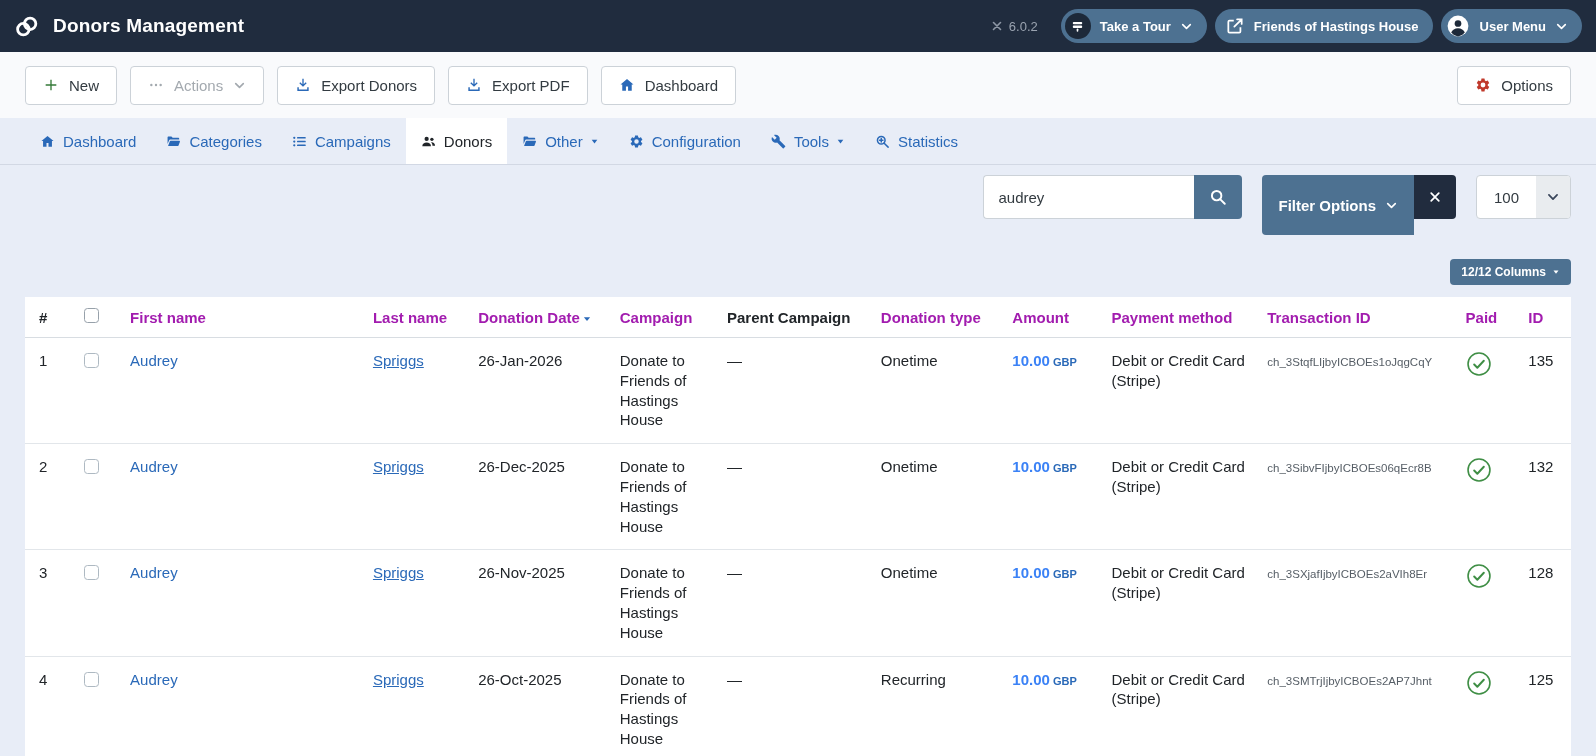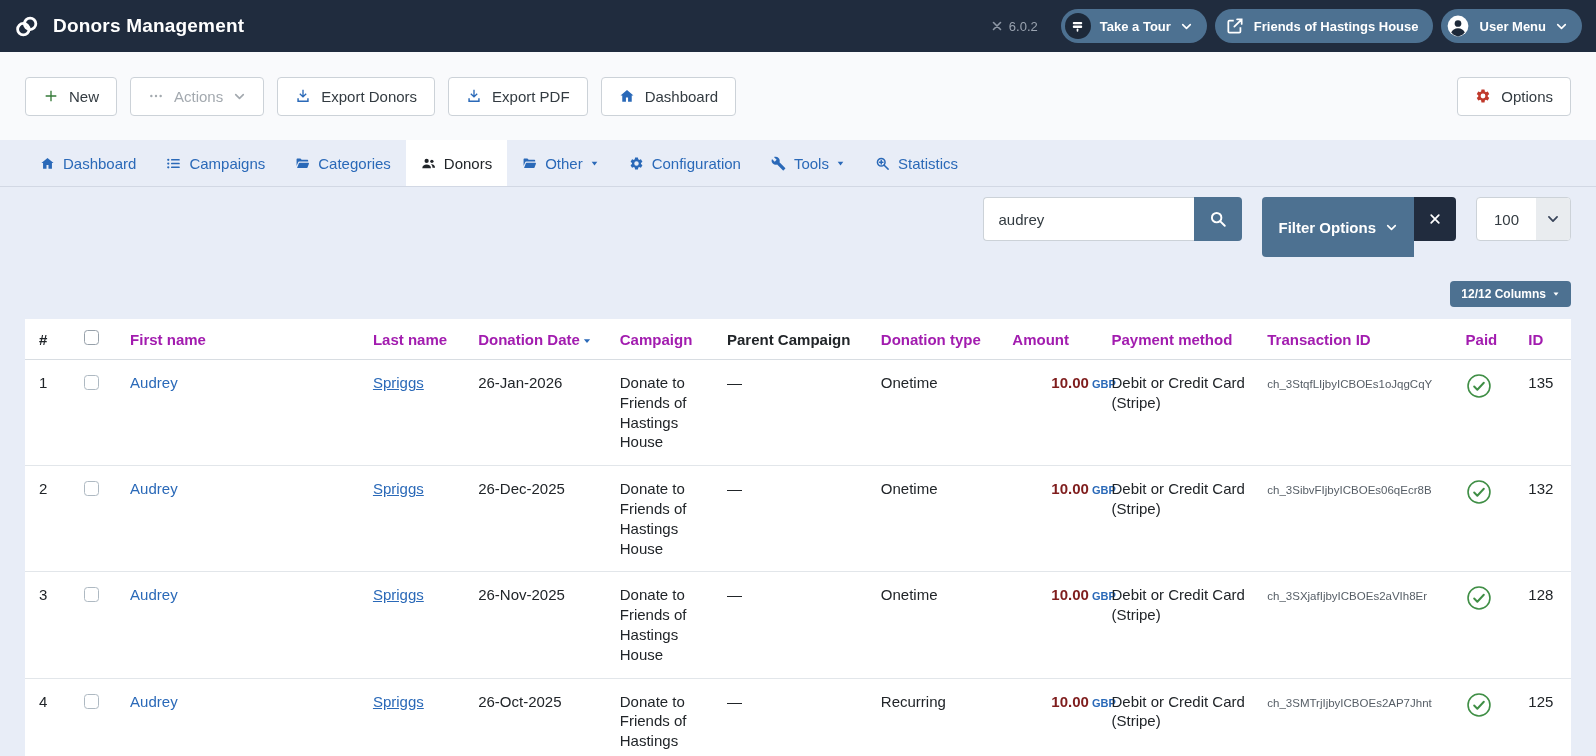--- a/index.html
+++ b/index.html
@@ -21,21 +21,21 @@
   .pill { background:#4d7191; border-radius:17px; height:34px; display:flex; align-items:center; gap:9px;
           padding:0 14px 0 4px; color:#fff; font-size:13px; font-weight:600; cursor:pointer; white-space:nowrap; }
   .pill.no-circle { padding-left:10px; }
   .pill-circle { width:26px; height:26px; border-radius:50%; background:#1d2939; display:flex; align-items:center; justify-content:center; }
   .pill-circle svg { width:15px; height:15px; }
   .user-ico { width:26px; height:26px; }
   .ext-ico { width:20px; height:20px; color:#fff; }
   .chev { width:13px; height:13px; color:#fff; }
 
   
-  .toolbar { background:#f9fafc; height:88px; display:flex; align-items:center; padding:0 25px; gap:13px; }
+  .toolbar { background:#f9fafc; height:66px; display:flex; align-items:center; padding:0 25px; gap:13px; }
   .btn { background:#fff; border:1px solid #ccd2d8; border-radius:4px; height:39px; padding:0 17px;
          display:inline-flex; align-items:center; gap:10px; font-size:15px; color:#333b41; cursor:pointer; white-space:nowrap; }
   .btn .b-ico { width:16px; height:16px; }
   .btn .b-chev { width:13px; height:13px; }
   .ico-green { color:#357a38; }
   .ico-blue  { color:#2a69b8; }
   .ico-red   { color:#c0392b; }
   .btn.disabled { color:#a3a9af; cursor:default; }
   .btn.disabled .b-ico, .btn.disabled .b-chev { color:#a3a9af; }
   .toolbar-spacer { flex:1; }
@@ -91,21 +91,21 @@
   tbody td { vertical-align:top; padding:13px 10px 13px 8px; font-size:15px; color:#212529;
              border-bottom:1px solid #e2e6ea; line-height:1.32; }
   tbody tr { height:103px; }
   tbody td:first-child { padding-left:14px; }
   .link { color:#2a69b8; text-decoration:none; cursor:pointer; }
   .link.underline { text-decoration:underline; }
   .cb { width:15px; height:15px; border:1.5px solid #aeb9c2; border-radius:3.5px; background:#fff;
         display:inline-block; cursor:pointer; }
   .cb.header { border-color:#97a1aa; margin:0; }
   tbody .cb { margin-top:2px; }
-  .amount { color:#7f1d1d; font-weight:700;margin-left:39px; }
+  .amount { color:#3b82f6; font-weight:700; }
   .currency { color:#2a69b8; font-weight:700; font-size:11px; margin-left:3px; }
   .txid { font-size:11.5px; color:#565e66; display:inline-block; margin-top:3px; word-break:break-all; }
   .paid-ico { display:inline-block; width:26px; height:26px; cursor:pointer; }
 </style>
 </head>
 <body>
 
 <header class="app-header">
   <span class="logo" data-icon="chain">
       <svg viewBox="0 0 24 24" fill="none" stroke="#fff" stroke-width="2.5">
@@ -231,42 +231,42 @@
     <span class="nav-ico" data-icon="home">
         <svg viewBox="0 0 24 24" fill="currentColor">
           <path d="M12 3 2.3 11.2h2.6v9.3h5.5v-6.2h3.2v6.2h5.5v-9.3h2.6z"></path>
         </svg>
       </span>
     <span class="nav-label">Dashboard</span>
 
   </div>
 
   <div class="nav-item">
+    <span class="nav-ico" data-icon="folder">
+        <svg viewBox="0 0 24 24" fill="currentColor">
+          <path d="M2.5 5.6c0-.9.7-1.6 1.6-1.6h4.6l2 2.1h8.8c.9 0 1.6.7 1.6 1.6v1H6.6c-.7 0-1.3.4-1.5 1.1L2.5 16z"></path>
+          <path d="M3.4 18.9l2.6-7c.2-.6.8-1 1.4-1h14c.7 0 1.1.7.9 1.3l-2.3 6.1c-.2.6-.8 1-1.4 1H4.1c-.5 0-.9-.5-.7-.4z"></path>
+        </svg>
+      </span>
+    <span class="nav-label">Categories</span>
+
+  </div>
+
+  <div class="nav-item">
     <span class="nav-ico" data-icon="list">
         <svg viewBox="0 0 24 24" fill="currentColor">
           <circle cx="3.6" cy="6" r="1.8"></circle>
           <circle cx="3.6" cy="12" r="1.8"></circle>
           <circle cx="3.6" cy="18" r="1.8"></circle>
           <rect x="8" y="4.8" width="14" height="2.4" rx="1"></rect>
           <rect x="8" y="10.8" width="14" height="2.4" rx="1"></rect>
           <rect x="8" y="16.8" width="14" height="2.4" rx="1"></rect>
         </svg>
       </span>
     <span class="nav-label">Campaigns</span>
-
-  </div>
-
-  <div class="nav-item">
-    <span class="nav-ico" data-icon="folder">
-        <svg viewBox="0 0 24 24" fill="currentColor">
-          <path d="M2.5 5.6c0-.9.7-1.6 1.6-1.6h4.6l2 2.1h8.8c.9 0 1.6.7 1.6 1.6v1H6.6c-.7 0-1.3.4-1.5 1.1L2.5 16z"></path>
-          <path d="M3.4 18.9l2.6-7c.2-.6.8-1 1.4-1h14c.7 0 1.1.7.9 1.3l-2.3 6.1c-.2.6-.8 1-1.4 1H4.1c-.5 0-.9-.5-.7-.4z"></path>
-        </svg>
-      </span>
-    <span class="nav-label">Categories</span>
 
   </div>
 
   <div class="nav-item active">
     <span class="nav-ico" data-icon="users">
         <svg viewBox="0 0 24 24" fill="currentColor">
           <circle cx="9" cy="7.8" r="3.4"></circle>
           <path d="M2.1 19c0-3.1 3.1-5.4 6.9-5.4s6.9 2.3 6.9 5.4v.7H2.1z"></path>
           <circle cx="17.4" cy="8.5" r="2.7"></circle>
           <path d="M17.2 13.2c3 .2 5.2 2.2 5.2 4.9v.8h-4.1v-.6c0-1.9-.8-3.5-2.2-4.7.4-.2.7-.3 1.1-.4z"></path>

